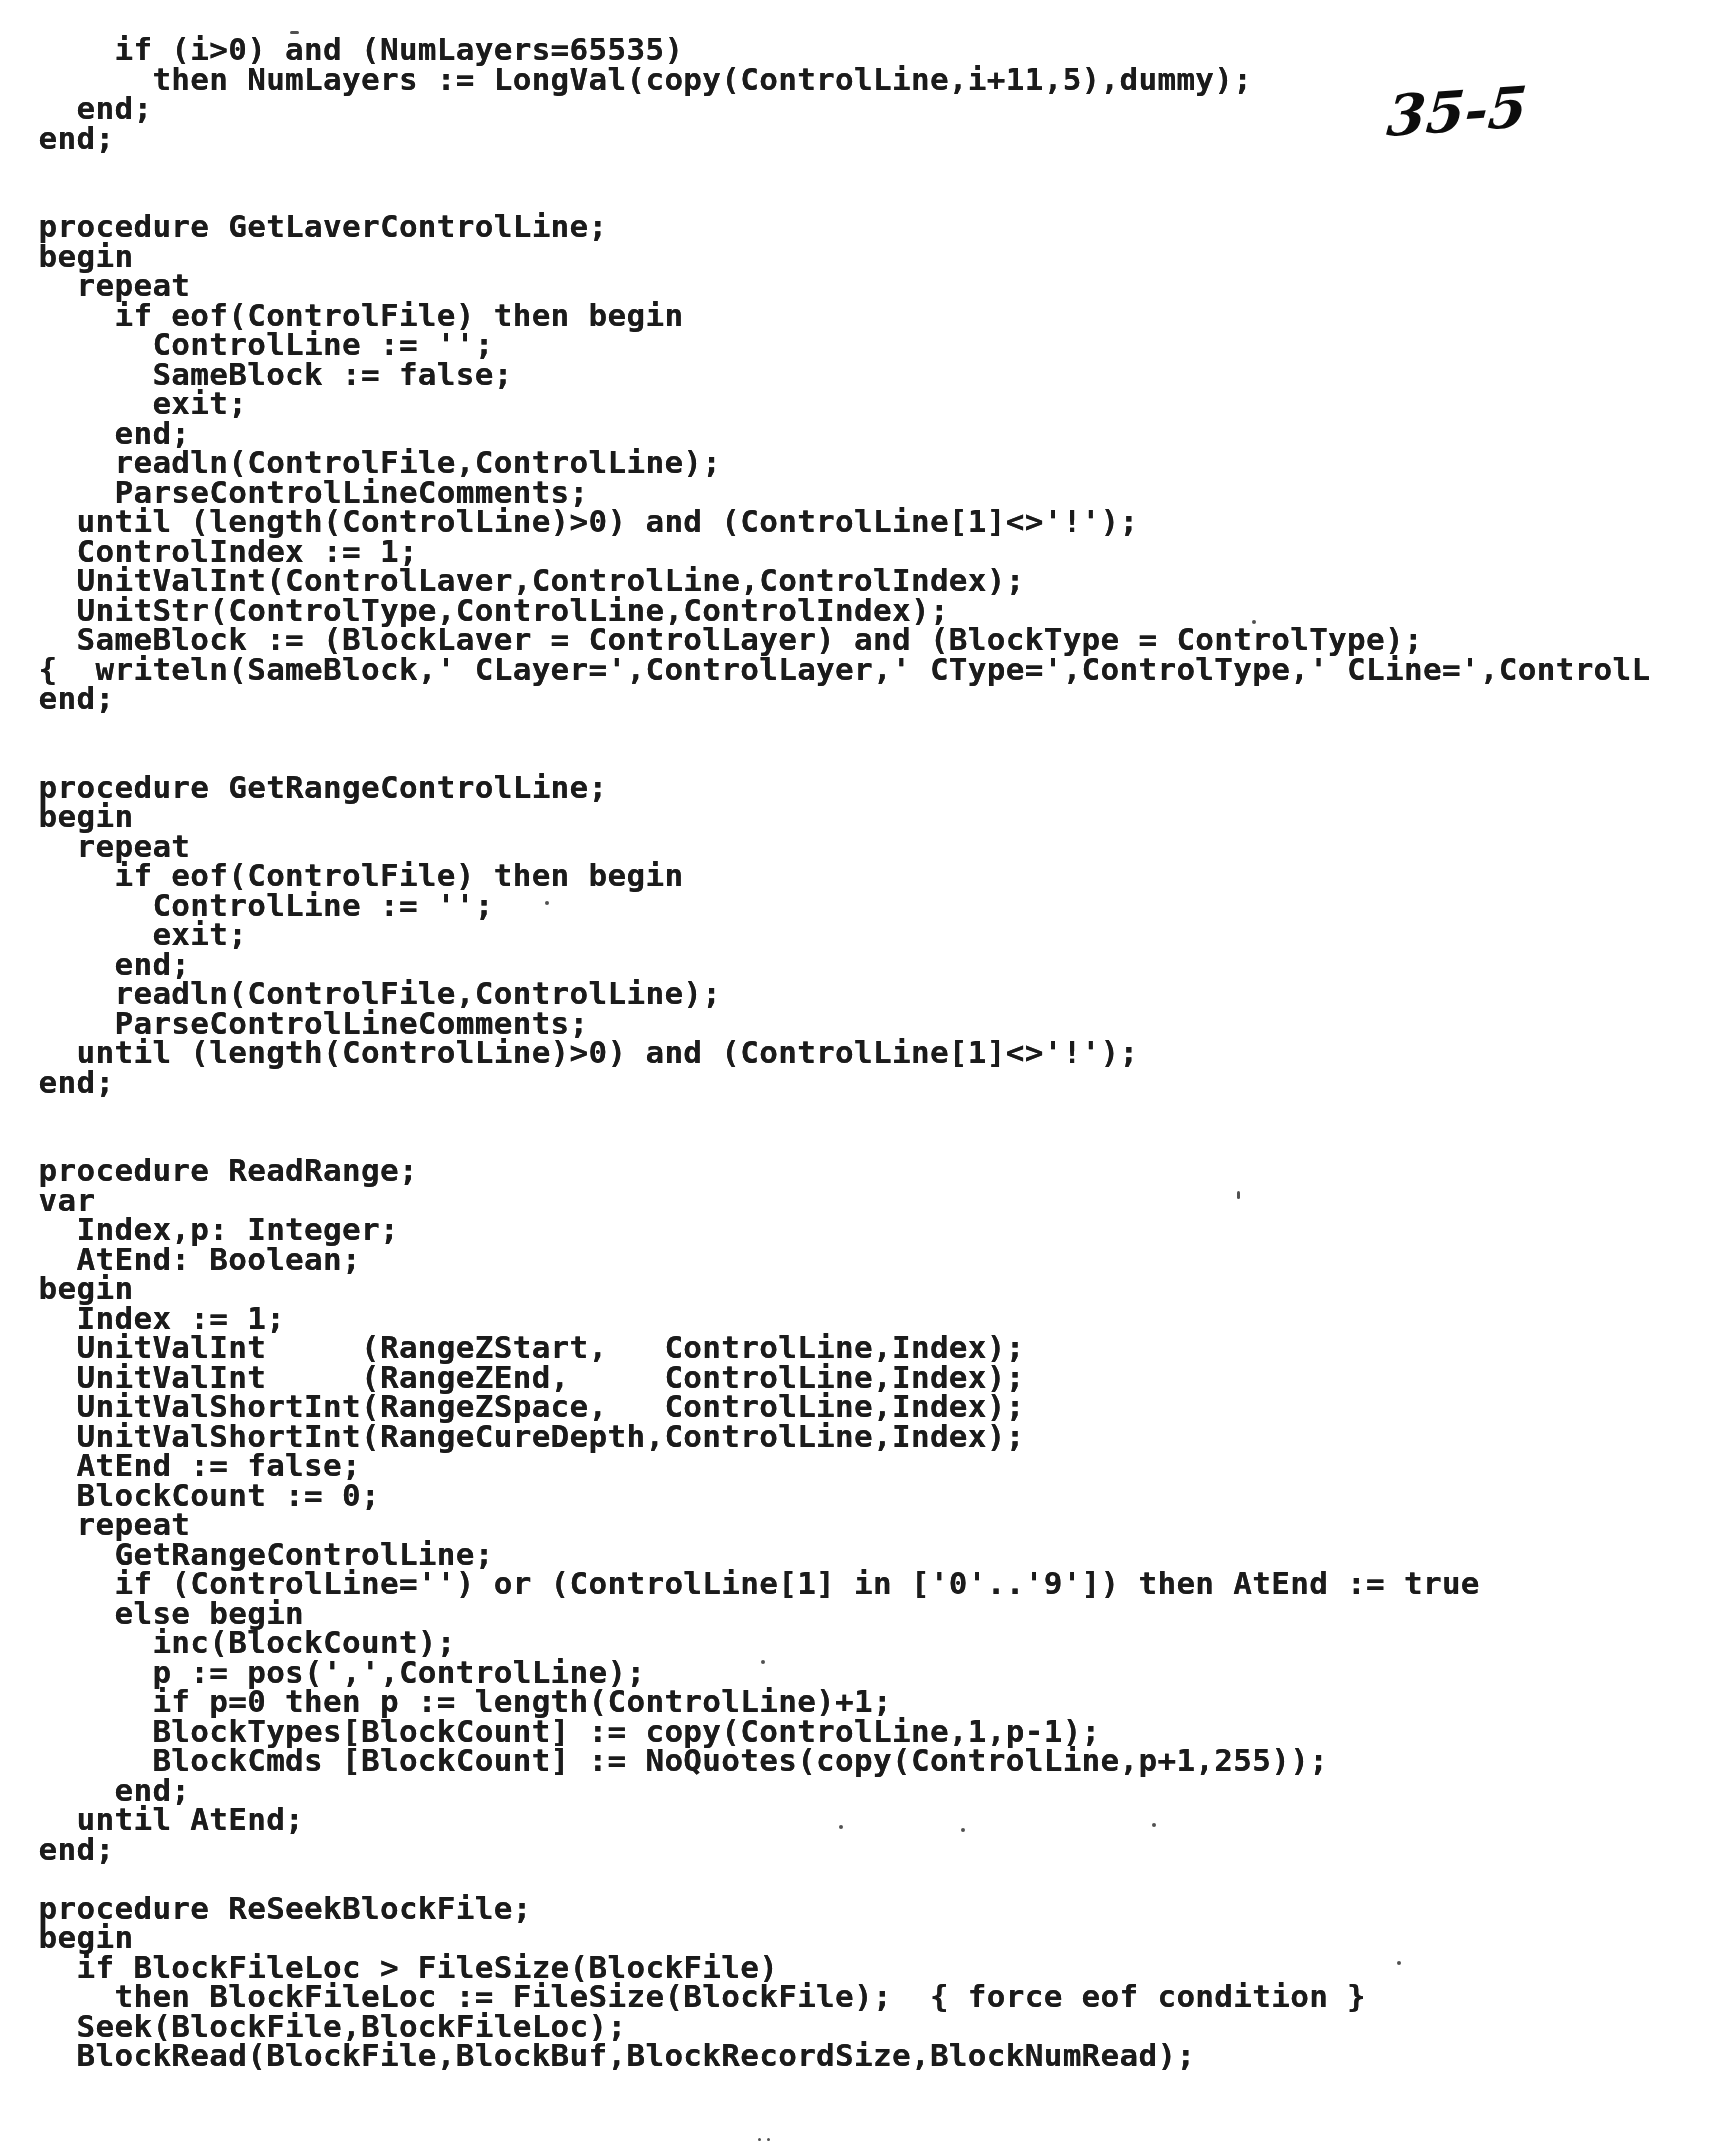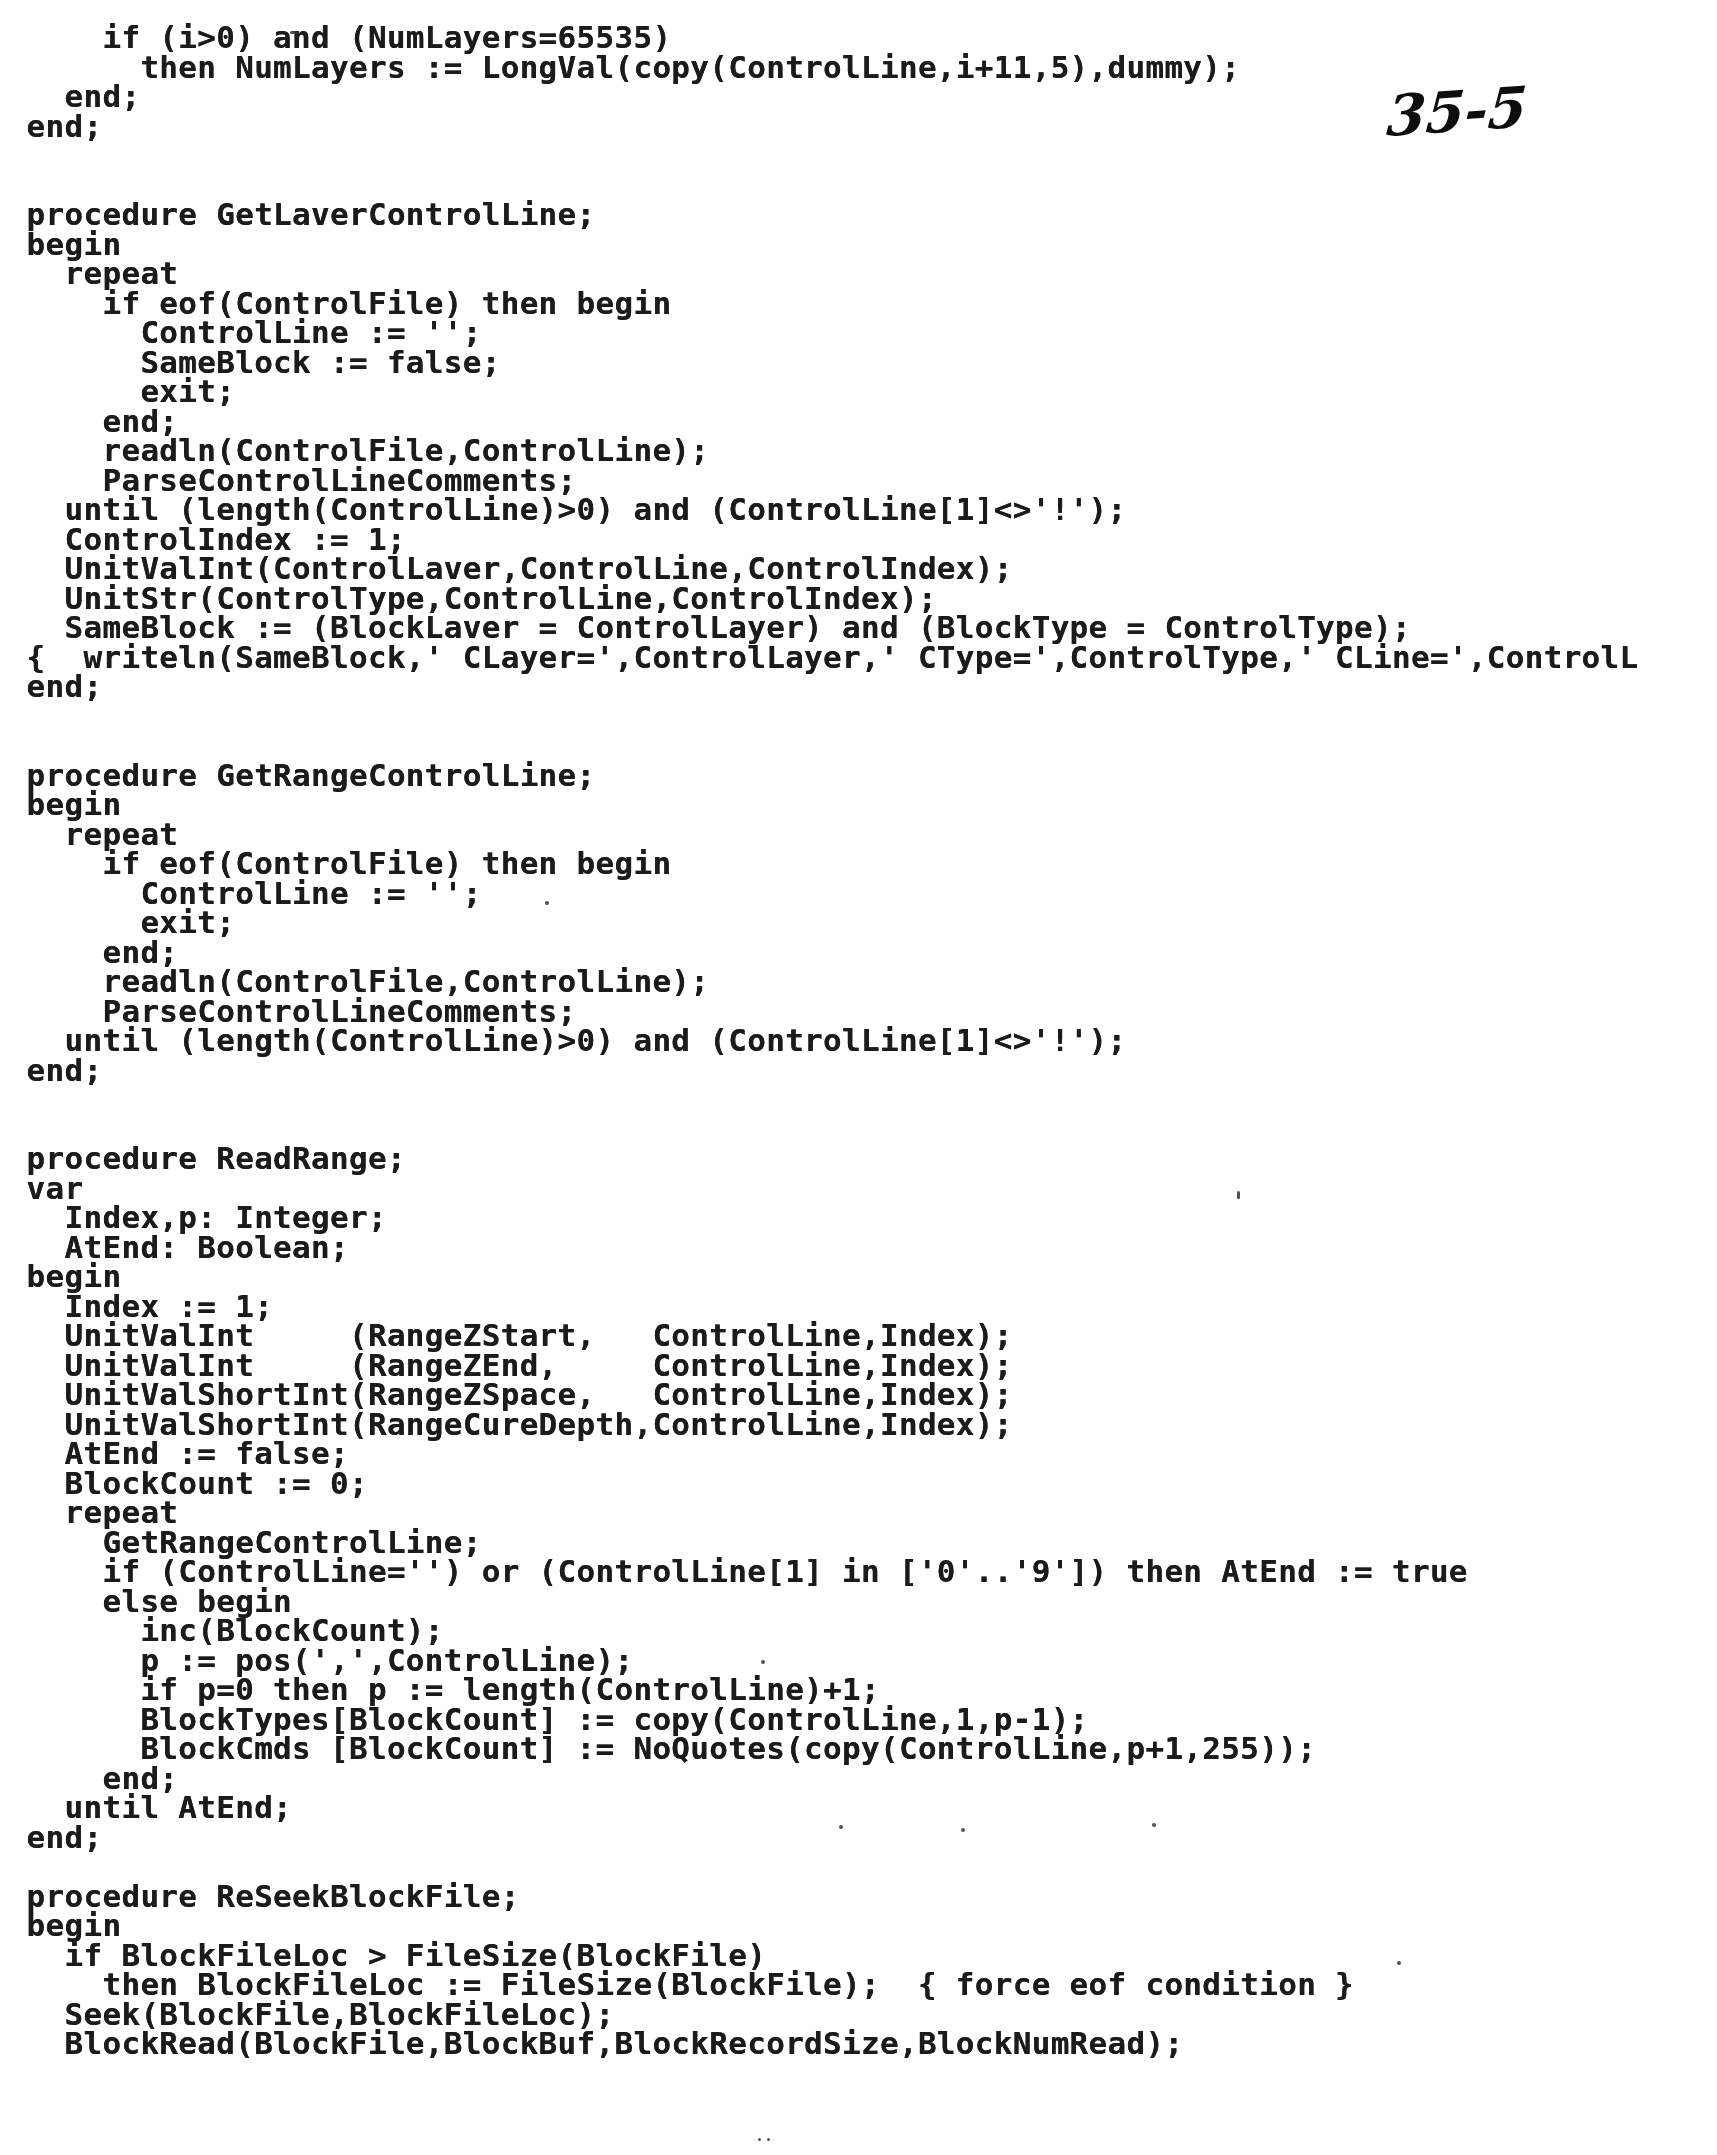--- a/index.html
+++ b/index.html
@@ -3,21 +3,21 @@
 <meta charset="utf-8">
 <style>
   html,body{margin:0;padding:0;background:#d9d9d9;}
   .page{
     position:relative;
     width:1717px;height:2155px;
     background:#ffffff;
     overflow:hidden;
   }
   .code{
-    margin:1px;
+    margin:13px;
     padding:22px 0 0 25.6px;
     font-family:"DejaVu Sans Mono",monospace;
     font-weight:bold;
     font-size:31px;
     line-height:29.5px;
     letter-spacing:0.3px;
     color:#1b1b1b;
     white-space:pre;
     text-shadow:0 0 0.6px rgba(10,10,10,0.8);
   }

